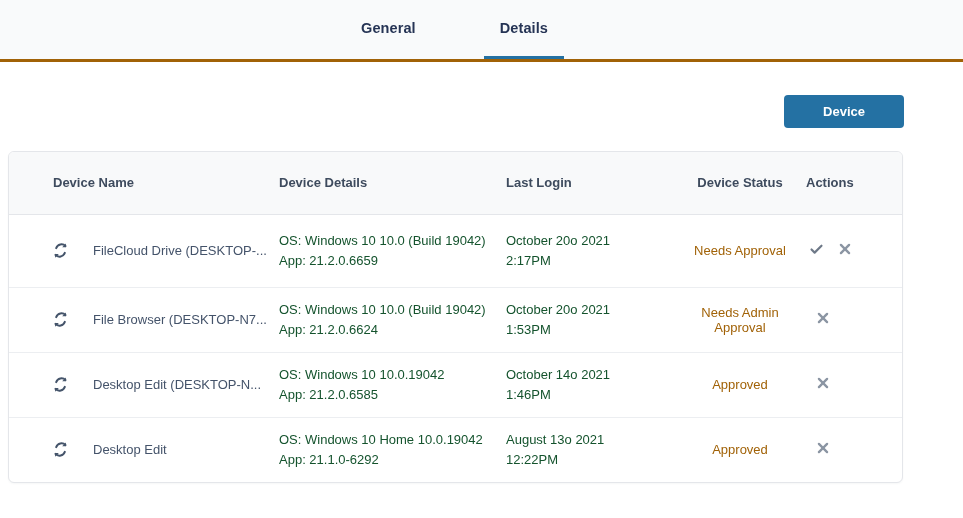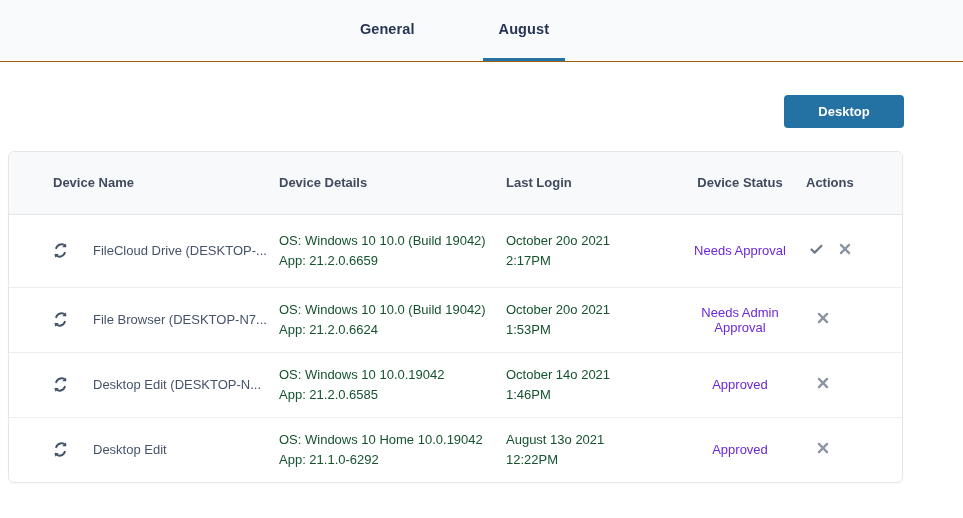--- a/index.html
+++ b/index.html
@@ -7,21 +7,21 @@
   body {
     font-family: "Liberation Sans", "DejaVu Sans", sans-serif;
     color: #44536a;
     overflow: hidden;
   }
 
   
   .tabbar {
     height: 62px;
     background: #f9fafb;
-    border-bottom: 1px solid #a16207;
+    border-bottom: 3px solid #a16207;
     display: flex;
     justify-content: center;
     align-items: stretch;
     gap: 52px;
     padding-right: 54px;
   }
   .tab {
     display: flex;
     align-items: center;
     padding: 0 16px;
@@ -97,21 +97,21 @@
     height: 65px;
   }
   tbody tr:first-child td { height: 73px; }
   tbody tr:last-child td { border-bottom: none; }
 
   td.c-name { padding-left: 44px; color: #44536a; }
   .name-wrap { display: flex; align-items: center; gap: 25px; white-space: nowrap; }
   .sync-icon { flex: 0 0 auto; display: inline-flex; }
 
   .two-line { line-height: 20px; }
-  td.c-status { text-align: center; color: #6d28d9; padding-right: 0; }
+  td.c-status { text-align: center; color: #a16207; padding-right: 0; }
   td.c-actions { padding-left: 8px; }
   .actions-wrap { display: flex; align-items: center; gap: 9px; }
   .icon-btn {
     background: none; border: none; padding: 2px; cursor: pointer;
     display: inline-flex; align-items: center; justify-content: center;
   }
 </style>
 </head>
 <body>
 
@@ -121,25 +121,25 @@
       <path d="M13.4 3.3a6 6 0 0 0-10 2.2" fill="none" stroke="#44546a" stroke-width="2.1" stroke-linecap="round"></path>
       <path d="M2.6 12.7a6 6 0 0 0 10-2.2" fill="none" stroke="#44546a" stroke-width="2.1" stroke-linecap="round"></path>
       <path d="M13.8 0.4 L13.8 4.4 L9.8 4.4 Z" fill="#44546a"></path>
       <path d="M2.2 15.6 L2.2 11.6 L6.2 11.6 Z" fill="#44546a"></path>
     </g>
   </defs>
 </svg>
 
 <div class="tabbar">
   <div class="tab">General</div>
-  <div class="tab active">August</div>
+  <div class="tab active">Details</div>
 </div>
 
 <div class="toolbar">
-  <button class="btn-refresh">Desktop</button>
+  <button class="btn-refresh">Device</button>
 </div>
 
 <div class="card">
   <table class="devices">
     <colgroup>
       <col class="c-name">
         <col class="c-details">
         <col class="c-login">
         <col class="c-status">
         <col class="c-actions">

